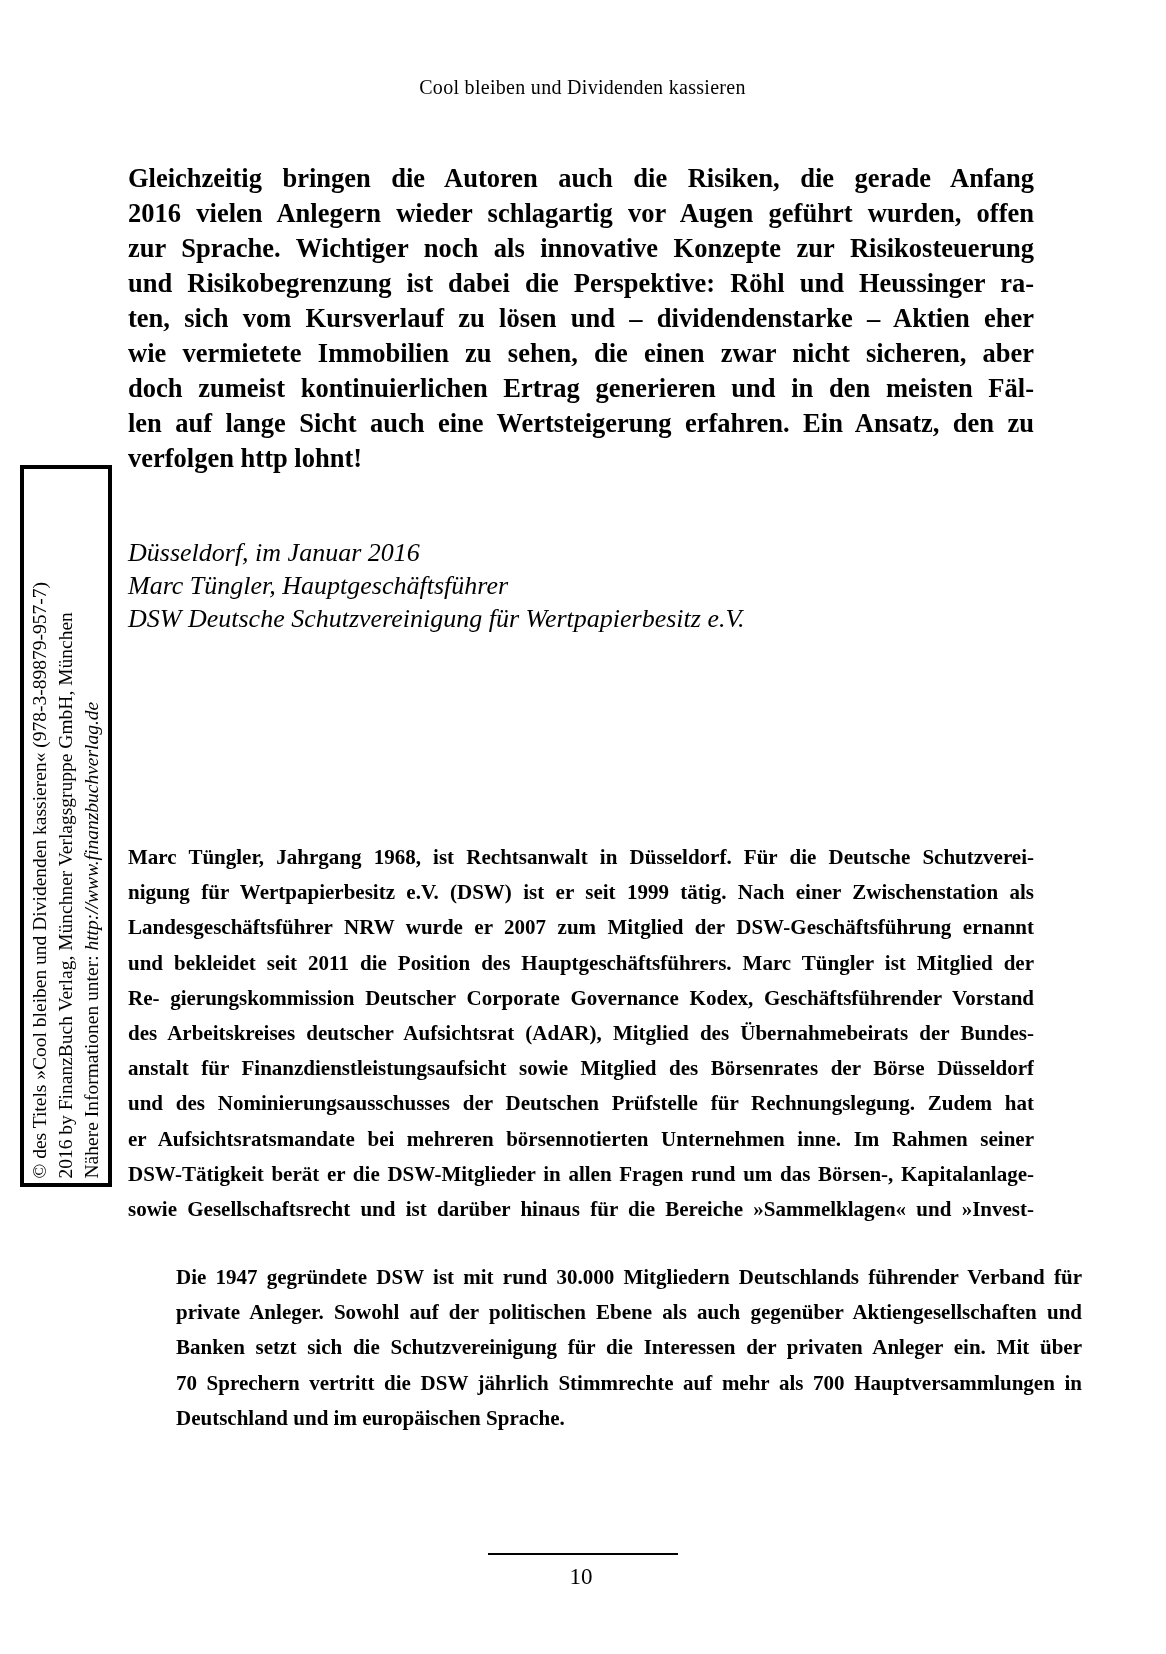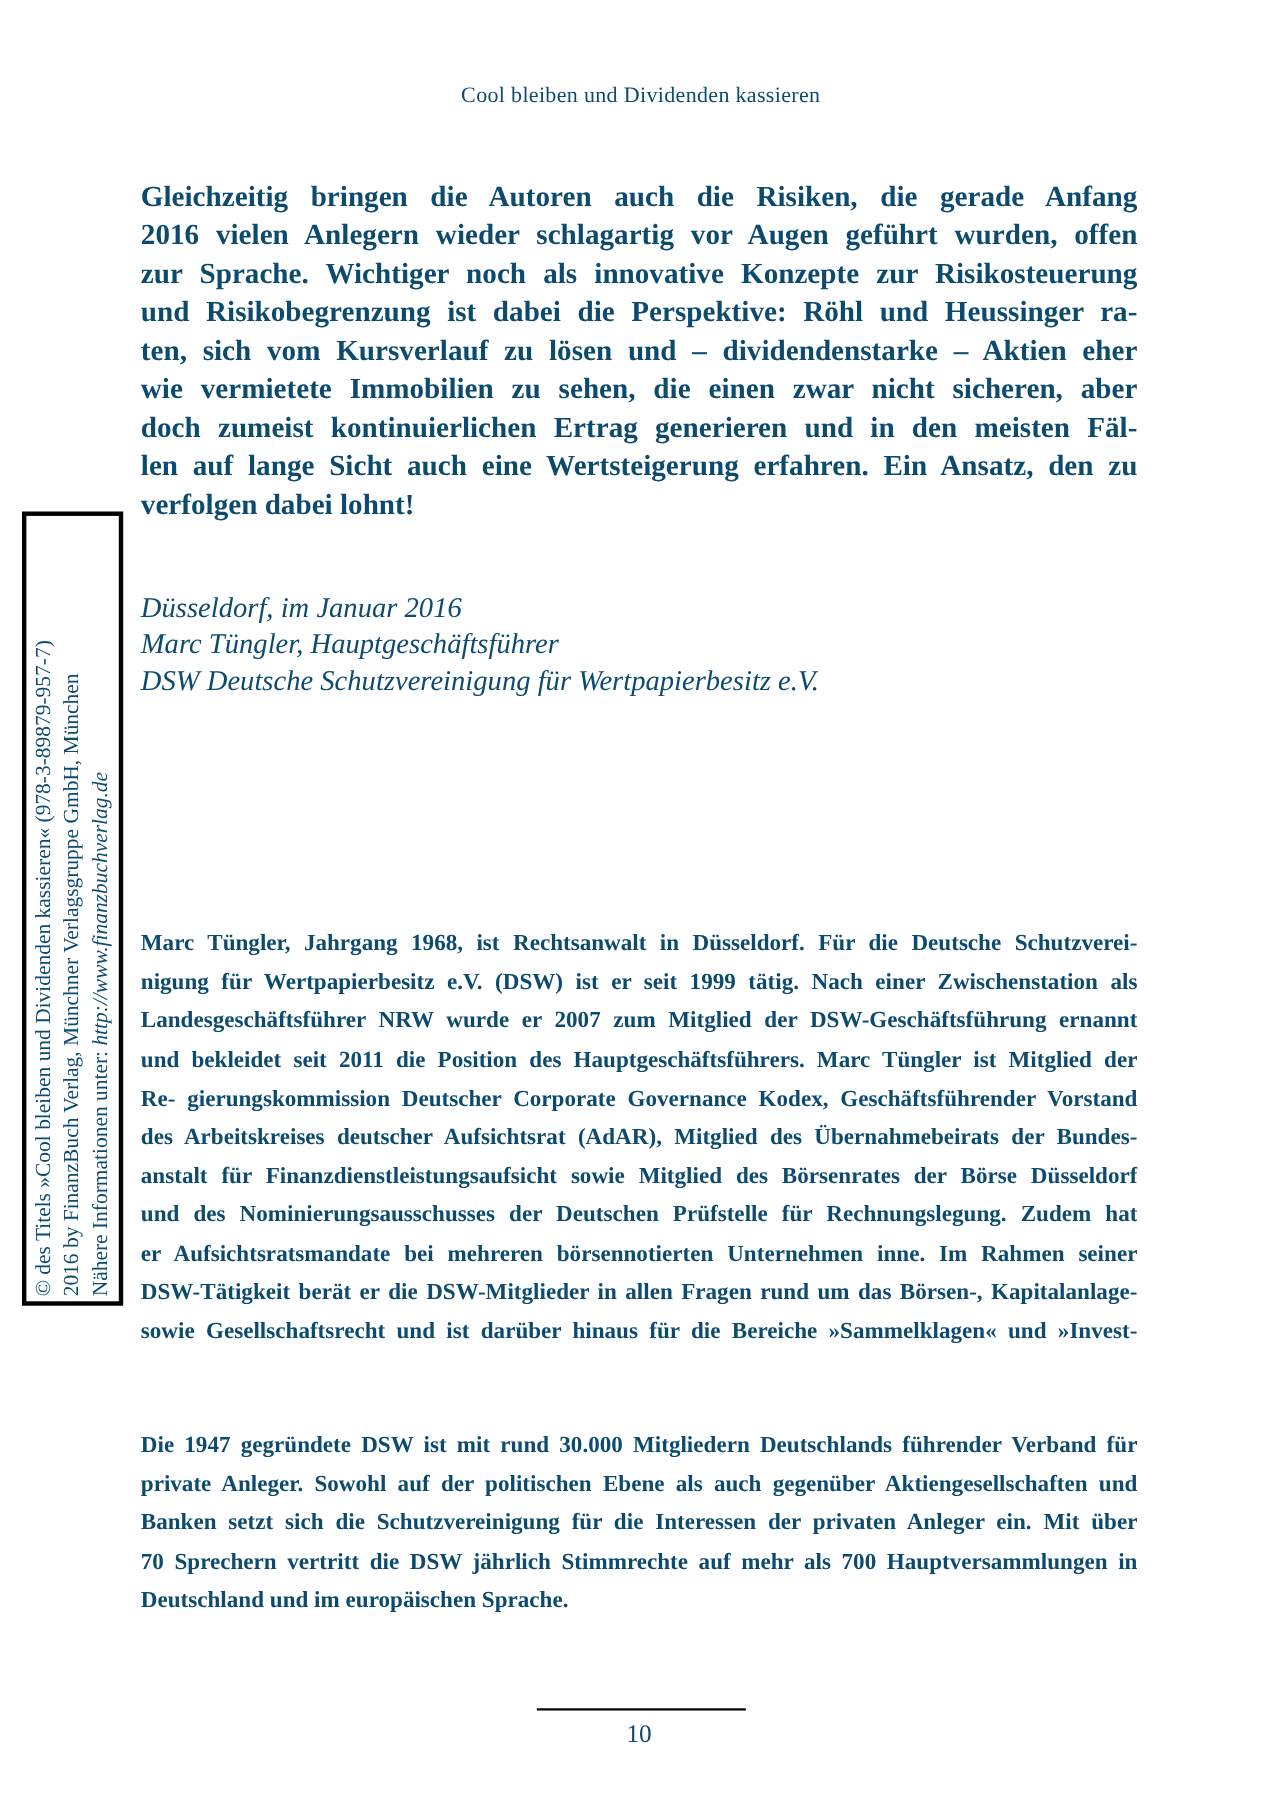--- a/index.html
+++ b/index.html
@@ -5,21 +5,21 @@
   html, body {
     margin: 0;
     padding: 0;
     background: #ffffff;
   }
   .page {
     position: relative;
     width: 1166px;
     height: 1654px;
     background: #ffffff;
-    color: #0c4a6e;
+    color: #000000;
     font-family: "Liberation Serif", serif;
     overflow: hidden;
   }
 
   
   .running-head {
     position: absolute;
     top: 76px;
     left: 130px;
     width: 905px;
@@ -64,21 +64,21 @@
 
   
   .bio {
     position: absolute;
     left: 128px;
     width: 906px;
     font-size: 21px;
     line-height: 35.2px;
   }
   .bio-1 { top: 840px; }
-  .bio-2 { top: 1296px; }
+  .bio-2 { top: 1260px; margin-left: 48px; }
 
   
   .sidebar-box {
     position: absolute;
     left: 20px;
     top: 465px;
     width: 92px;
     height: 722px;
     border: 4px solid #000000;
     box-sizing: border-box;
@@ -125,21 +125,21 @@
 
   <div class="intro justified">
       <div class="line">Gleichzeitig bringen die Autoren auch die Risiken, die gerade Anfang</div>
       <div class="line">2016 vielen Anlegern wieder schlagartig vor Augen geführt wurden, offen</div>
       <div class="line">zur Sprache. Wichtiger noch als innovative Konzepte zur Risikosteuerung</div>
       <div class="line">und Risikobegrenzung ist dabei die Perspektive: Röhl und Heussinger ra-</div>
       <div class="line">ten, sich vom Kursverlauf zu lösen und – dividendenstarke – Aktien eher</div>
       <div class="line">wie vermietete Immobilien zu sehen, die einen zwar nicht sicheren, aber</div>
       <div class="line">doch zumeist kontinuierlichen Ertrag generieren und in den meisten Fäl-</div>
       <div class="line">len auf lange Sicht auch eine Wertsteigerung erfahren. Ein Ansatz, den zu</div>
-      <div class="line last">verfolgen dabei lohnt!</div>
+      <div class="line last">verfolgen http lohnt!</div>
     </div>
 
   <div class="signature">
       <div class="line">Düsseldorf, im Januar 2016</div>
       <div class="line">Marc Tüngler, Hauptgeschäftsführer</div>
       <div class="line last">DSW Deutsche Schutzvereinigung für Wertpapierbesitz e.V.</div>
     </div>
 
   <div class="bio bio-1 justified">
       <div class="line">Marc Tüngler, Jahrgang 1968, ist Rechtsanwalt in Düsseldorf. Für die Deutsche Schutzverei-</div>

